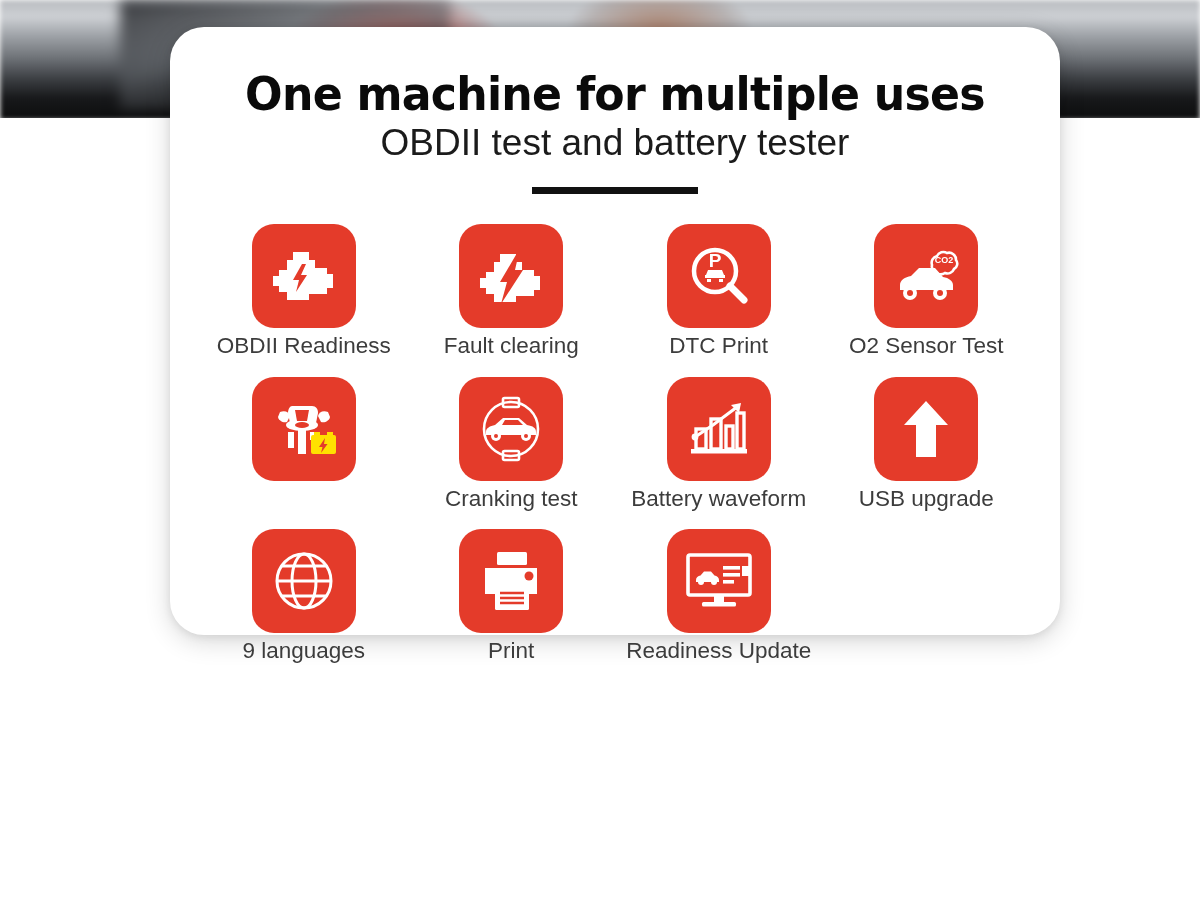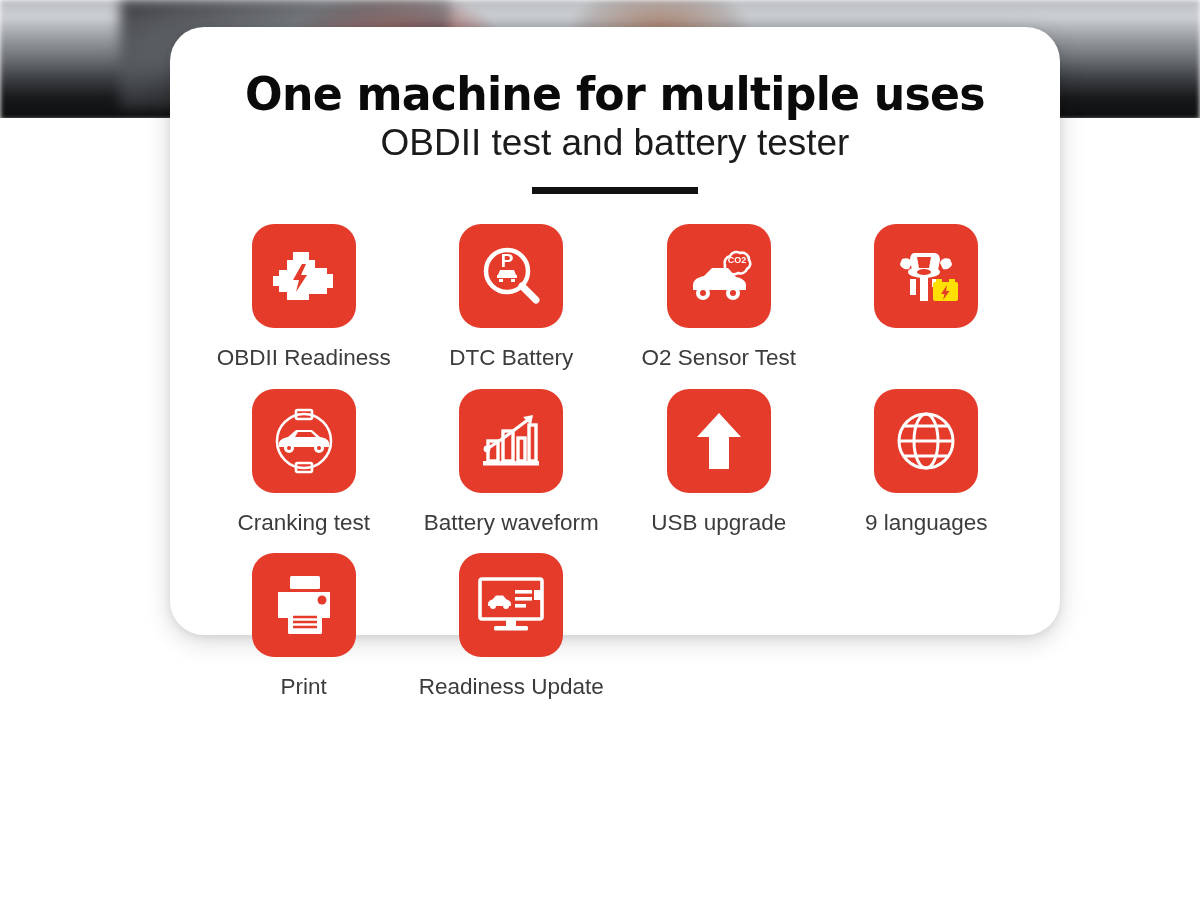--- a/index.html
+++ b/index.html
@@ -97,21 +97,21 @@
     width: 104px; height: 104px;
     border-radius: 22px;
     background: #e43b2a;
     display: flex;
     align-items: center;
     justify-content: center;
   }
   .tile svg { display: block; }
 
   .feature-label {
-    margin-top: 16px;
+    margin-top: 4px;
     font-size: 22.5px;
     color: #3c3c3c;
     text-align: center;
     font-family: "Liberation Sans", sans-serif;
     line-height: 1.25;
     white-space: nowrap;
   }
 </style>
 </head>
 <body>
@@ -137,35 +137,44 @@
     <div class="feature">
       <div class="tile">
         <svg width="66" height="56" viewBox="0 0 66 56">
           <path fill="#ffffff" d="M22 4h16v8h6v8h12v6h6v14h-6v6H38v6H16v-8H8v-6H2v-10h6v-6h8v-10h6z"></path>
           <path fill="#e43b2a" d="M31 16l-9 16h6l-3 12 11-17h-6l5-11z"></path>
         </svg>
       </div>
       <div class="feature-label">OBDII Readiness</div>
     </div>
 
+    <div class="feature">
+      <div class="tile">
+        <svg width="66" height="56" viewBox="0 0 66 56">
+          <path fill="#ffffff" d="M22 6h16v8h6v8h12v6h6v14h-6v6H38v6H16v-8H8v-6H2v-10h6v-6h8v-10h6z"></path>
+          <path fill="#e43b2a" d="M42 0l-20 34h7l-6 22 22-34h-8z"></path>
+        </svg>
+      </div>
+      <div class="feature-label">Fault clearing</div>
+    </div>
 
     <div class="feature">
       <div class="tile">
         <svg width="62" height="62" viewBox="0 0 62 62">
           <circle cx="27" cy="26" r="21" fill="none" stroke="#ffffff" stroke-width="4.5"></circle>
           <path d="M42 41 L56 55" stroke="#ffffff" stroke-width="7" stroke-linecap="round"></path>
           <text x="27" y="22" font-family="Liberation Sans, sans-serif" font-size="19" font-weight="bold" fill="#ffffff" text-anchor="middle">P</text>
           <g fill="#ffffff">
             <path d="M17 30h20v3H17z"></path>
             <path d="M20 25h14l2 5H18z"></path>
             <path d="M19 34h4v3h-4zM31 34h4v3h-4z"></path>
           </g>
         </svg>
       </div>
-      <div class="feature-label">DTC Battery</div>
+      <div class="feature-label">DTC Print</div>
     </div>
 
     <div class="feature">
       <div class="tile">
         <svg width="68" height="58" viewBox="0 0 68 58">
           <g fill="#ffffff">
             <path d="M8 38c0-5 5-8 11-9l8-8h16l8 9c6 1 10 4 10 8v5H8z"></path>
             <circle cx="18" cy="46" r="7"></circle>
             <circle cx="48" cy="46" r="7"></circle>
           </g>

